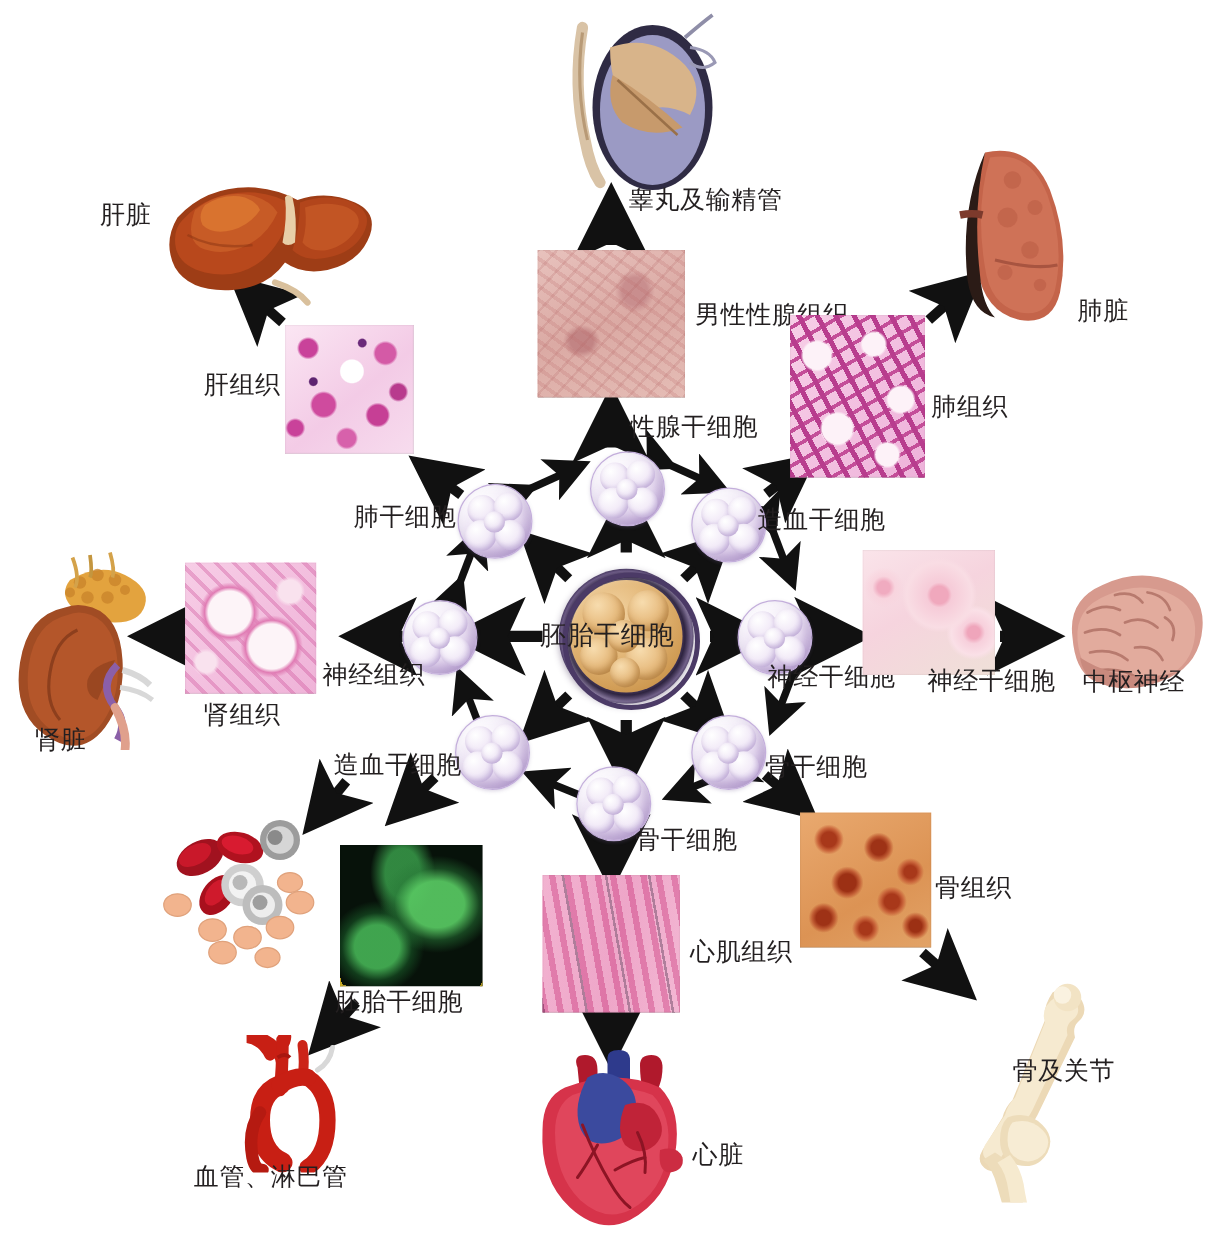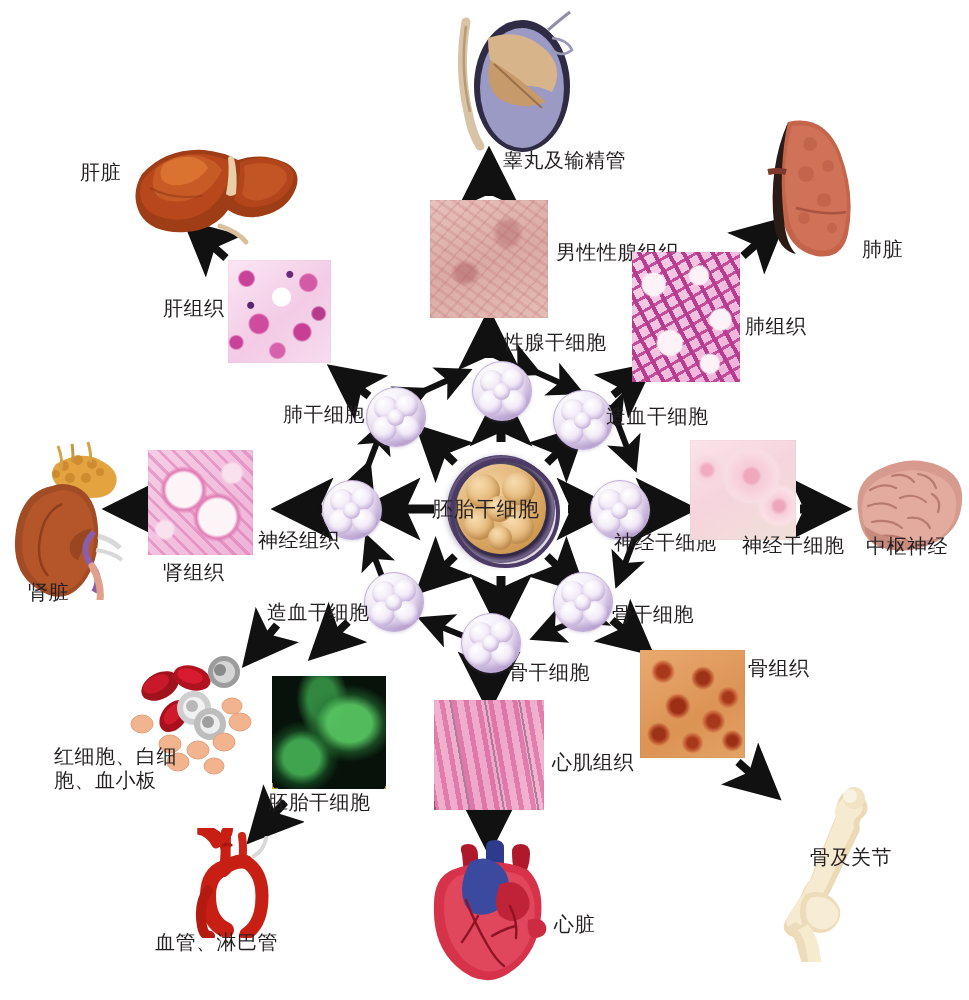--- a/index.html
+++ b/index.html
@@ -255,21 +255,21 @@
   <div class="tile tx-gonad" style="left:430px;top:200px;width:118px;height:118px"></div>
   <div class="lbl" style="left:556px;top:240px">男性性腺组织</div>
 
   <div class="tile tx-lung" style="left:632px;top:252px;width:108px;height:130px"></div>
   <div class="lbl" style="left:745px;top:314px">肺组织</div>
 
   <div class="tile tx-neural" style="left:690px;top:440px;width:106px;height:100px"></div>
   <div class="lbl" style="left:742px;top:533px">神经干细胞</div>
 
   <div class="tile tx-bone" style="left:640px;top:650px;width:105px;height:108px"></div>
-  <div class="lbl" style="left:748px;top:656px">骨组织</div>
+  <div class="lbl" style="left:748px;top:699px">骨组织</div>
 
   <div class="tile tx-cardiac" style="left:434px;top:700px;width:110px;height:110px"></div>
   <div class="lbl" style="left:552px;top:750px">心肌组织</div>
 
   <div class="tile tx-endo" style="left:272px;top:676px;width:114px;height:113px"></div>
   <div class="lbl" style="left:268px;top:790px">胚胎干细胞</div>
 
   <div class="tile tx-kidney" style="left:148px;top:450px;width:105px;height:105px"></div>
   <div class="lbl" style="left:163px;top:560px">肾组织</div>
 
@@ -392,22 +392,20 @@
       <ellipse cx="22" cy="74" rx="11" ry="9"></ellipse>
       <ellipse cx="50" cy="94" rx="11" ry="9"></ellipse>
       <ellipse cx="78" cy="100" rx="11" ry="9"></ellipse>
       <ellipse cx="104" cy="92" rx="11" ry="9"></ellipse>
       <ellipse cx="120" cy="72" rx="11" ry="9"></ellipse>
       <ellipse cx="112" cy="56" rx="10" ry="8"></ellipse>
       <ellipse cx="58" cy="112" rx="11" ry="9"></ellipse>
       <ellipse cx="94" cy="116" rx="10" ry="8"></ellipse>
     </g>
   </svg>
-  <div class="lbl" style="left:54px;top:744px">红细胞、白细
-胞、血小板</div>
 
   <svg class="ov" style="left:6px;top:440px;width:130px;height:160px" viewBox="0 0 130 160">
     <path d="M50 24 q24 -14 44 -4 q20 10 16 24 q-4 14 -24 14 q-22 0 -36 -14 q-8 -10 0 -20 Z" fill="#e3a33e"></path>
     <g fill="#c9832a" opacity=".75">
       <circle cx="58" cy="26" r="5"></circle>
         <circle cx="72" cy="20" r="5"></circle>
         <circle cx="86" cy="24" r="5"></circle>
       <circle cx="64" cy="38" r="5"></circle>
         <circle cx="80" cy="38" r="5"></circle>
         <circle cx="94" cy="32" r="4"></circle>

